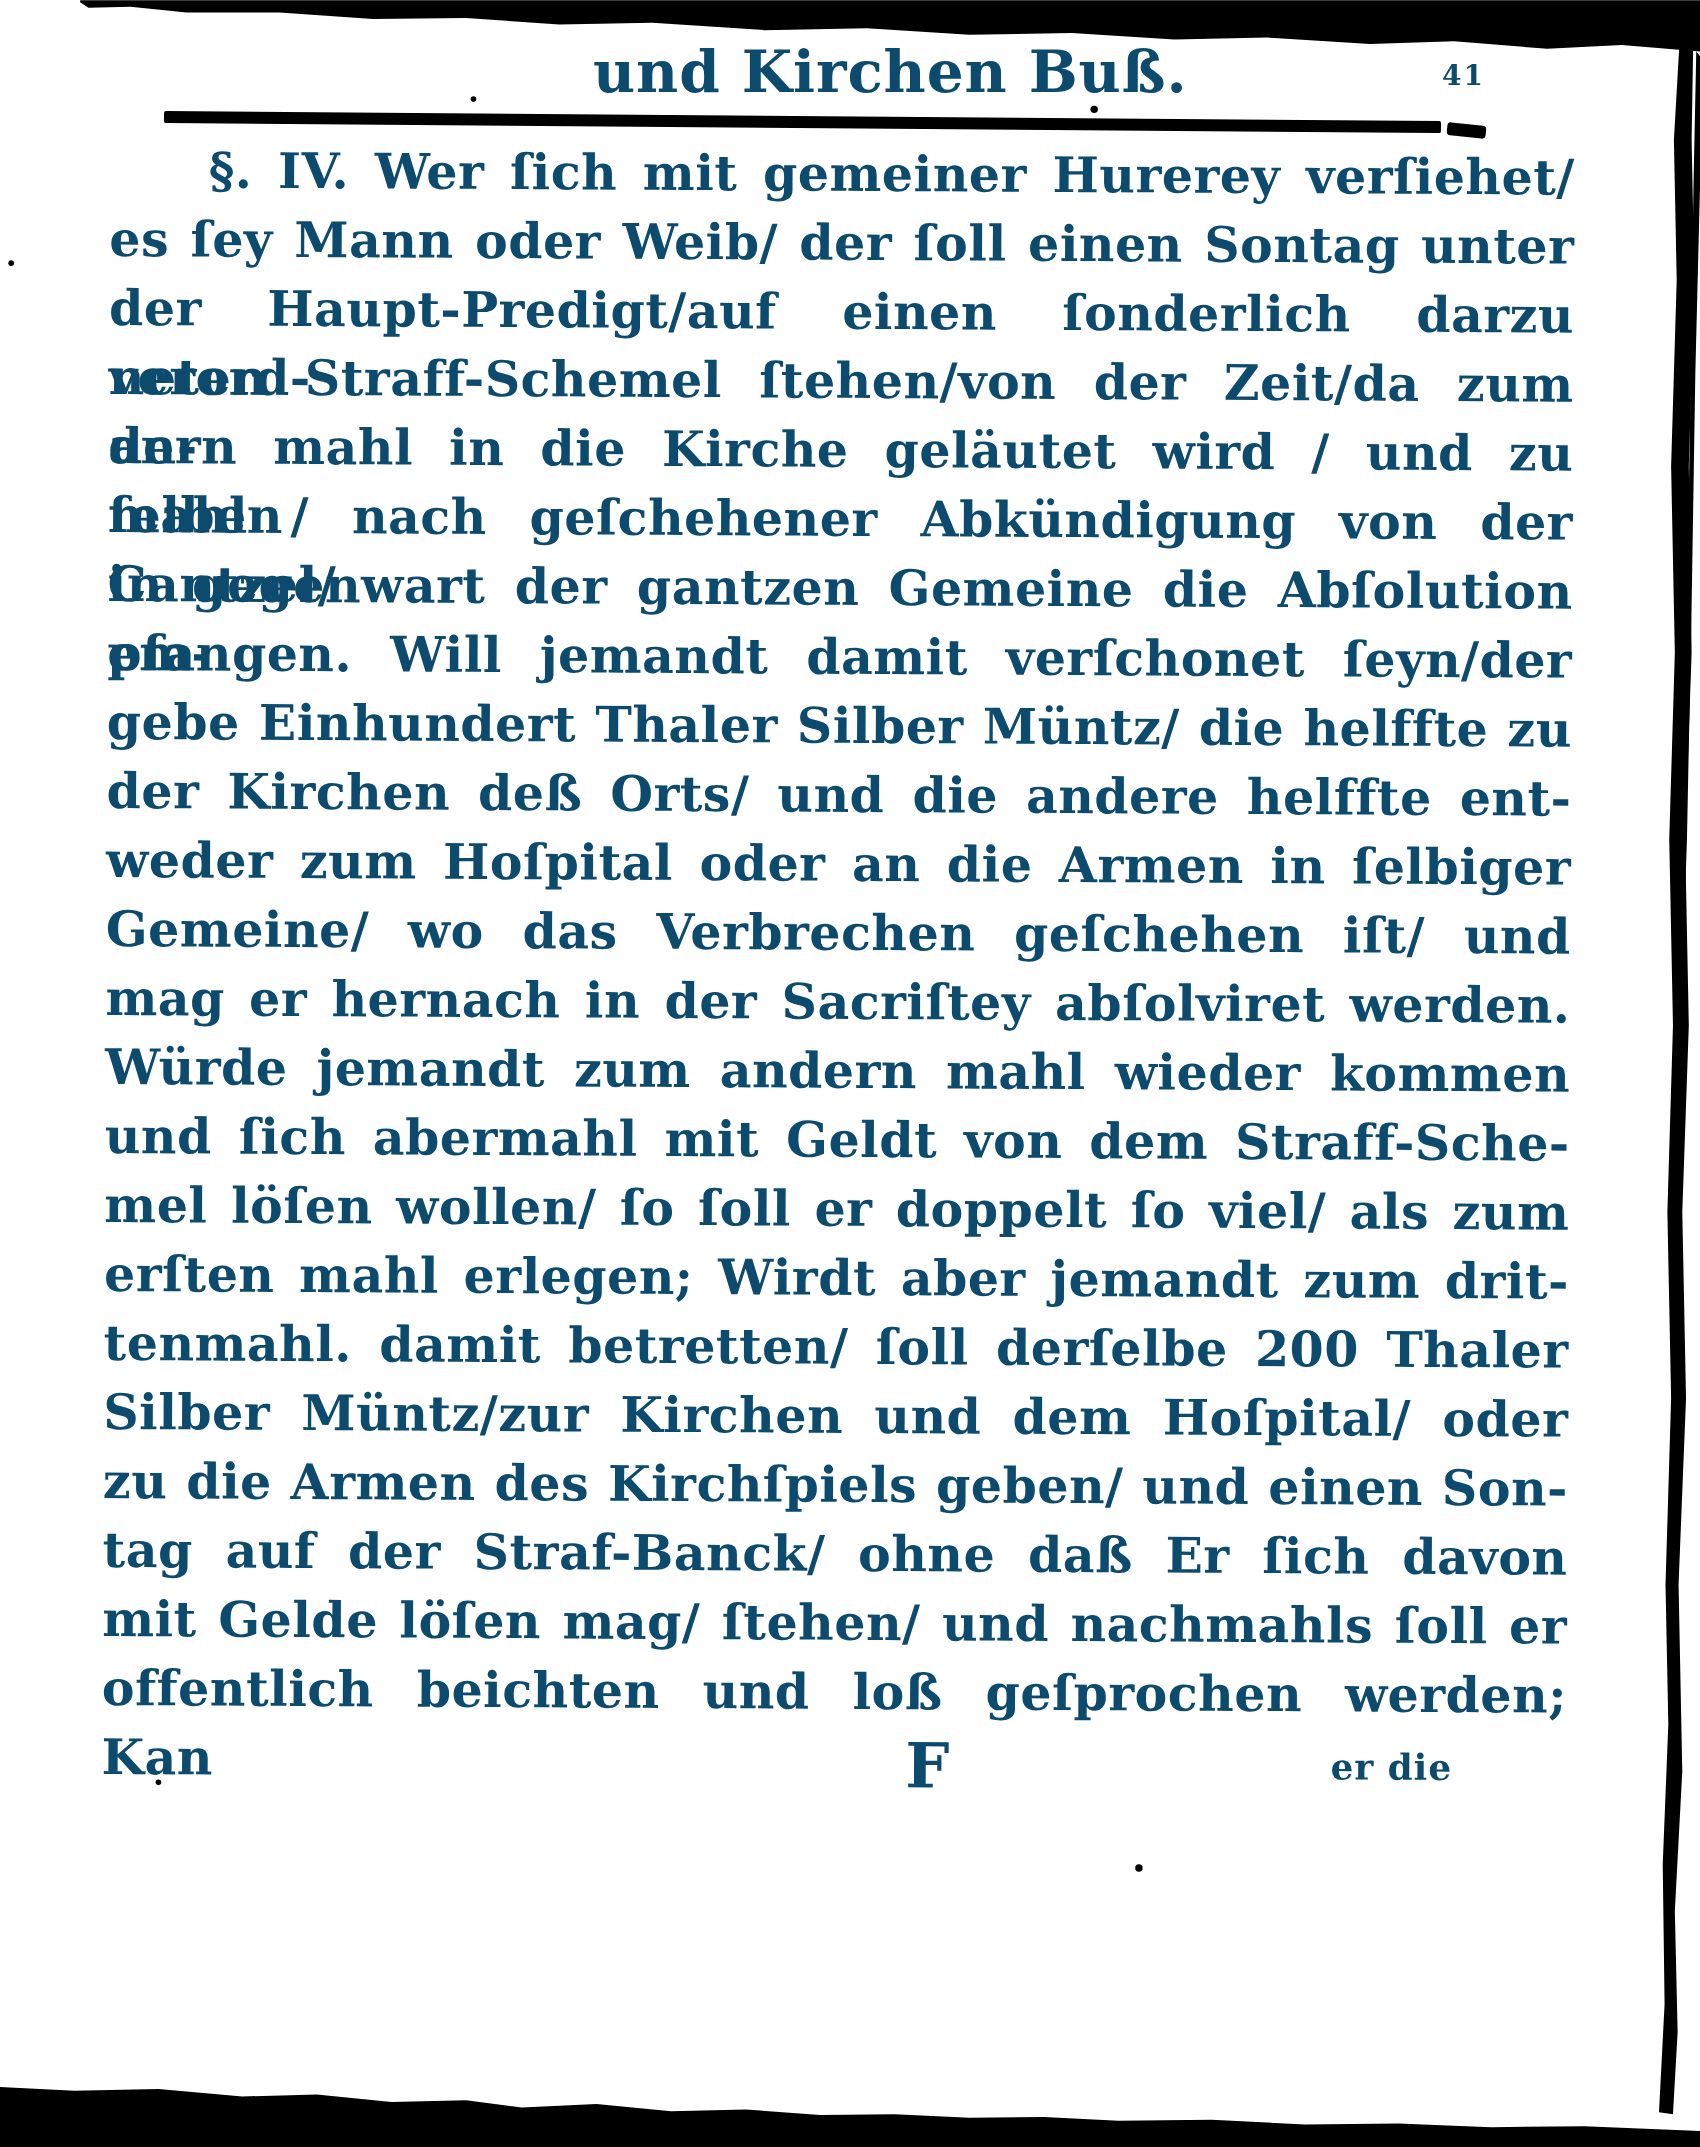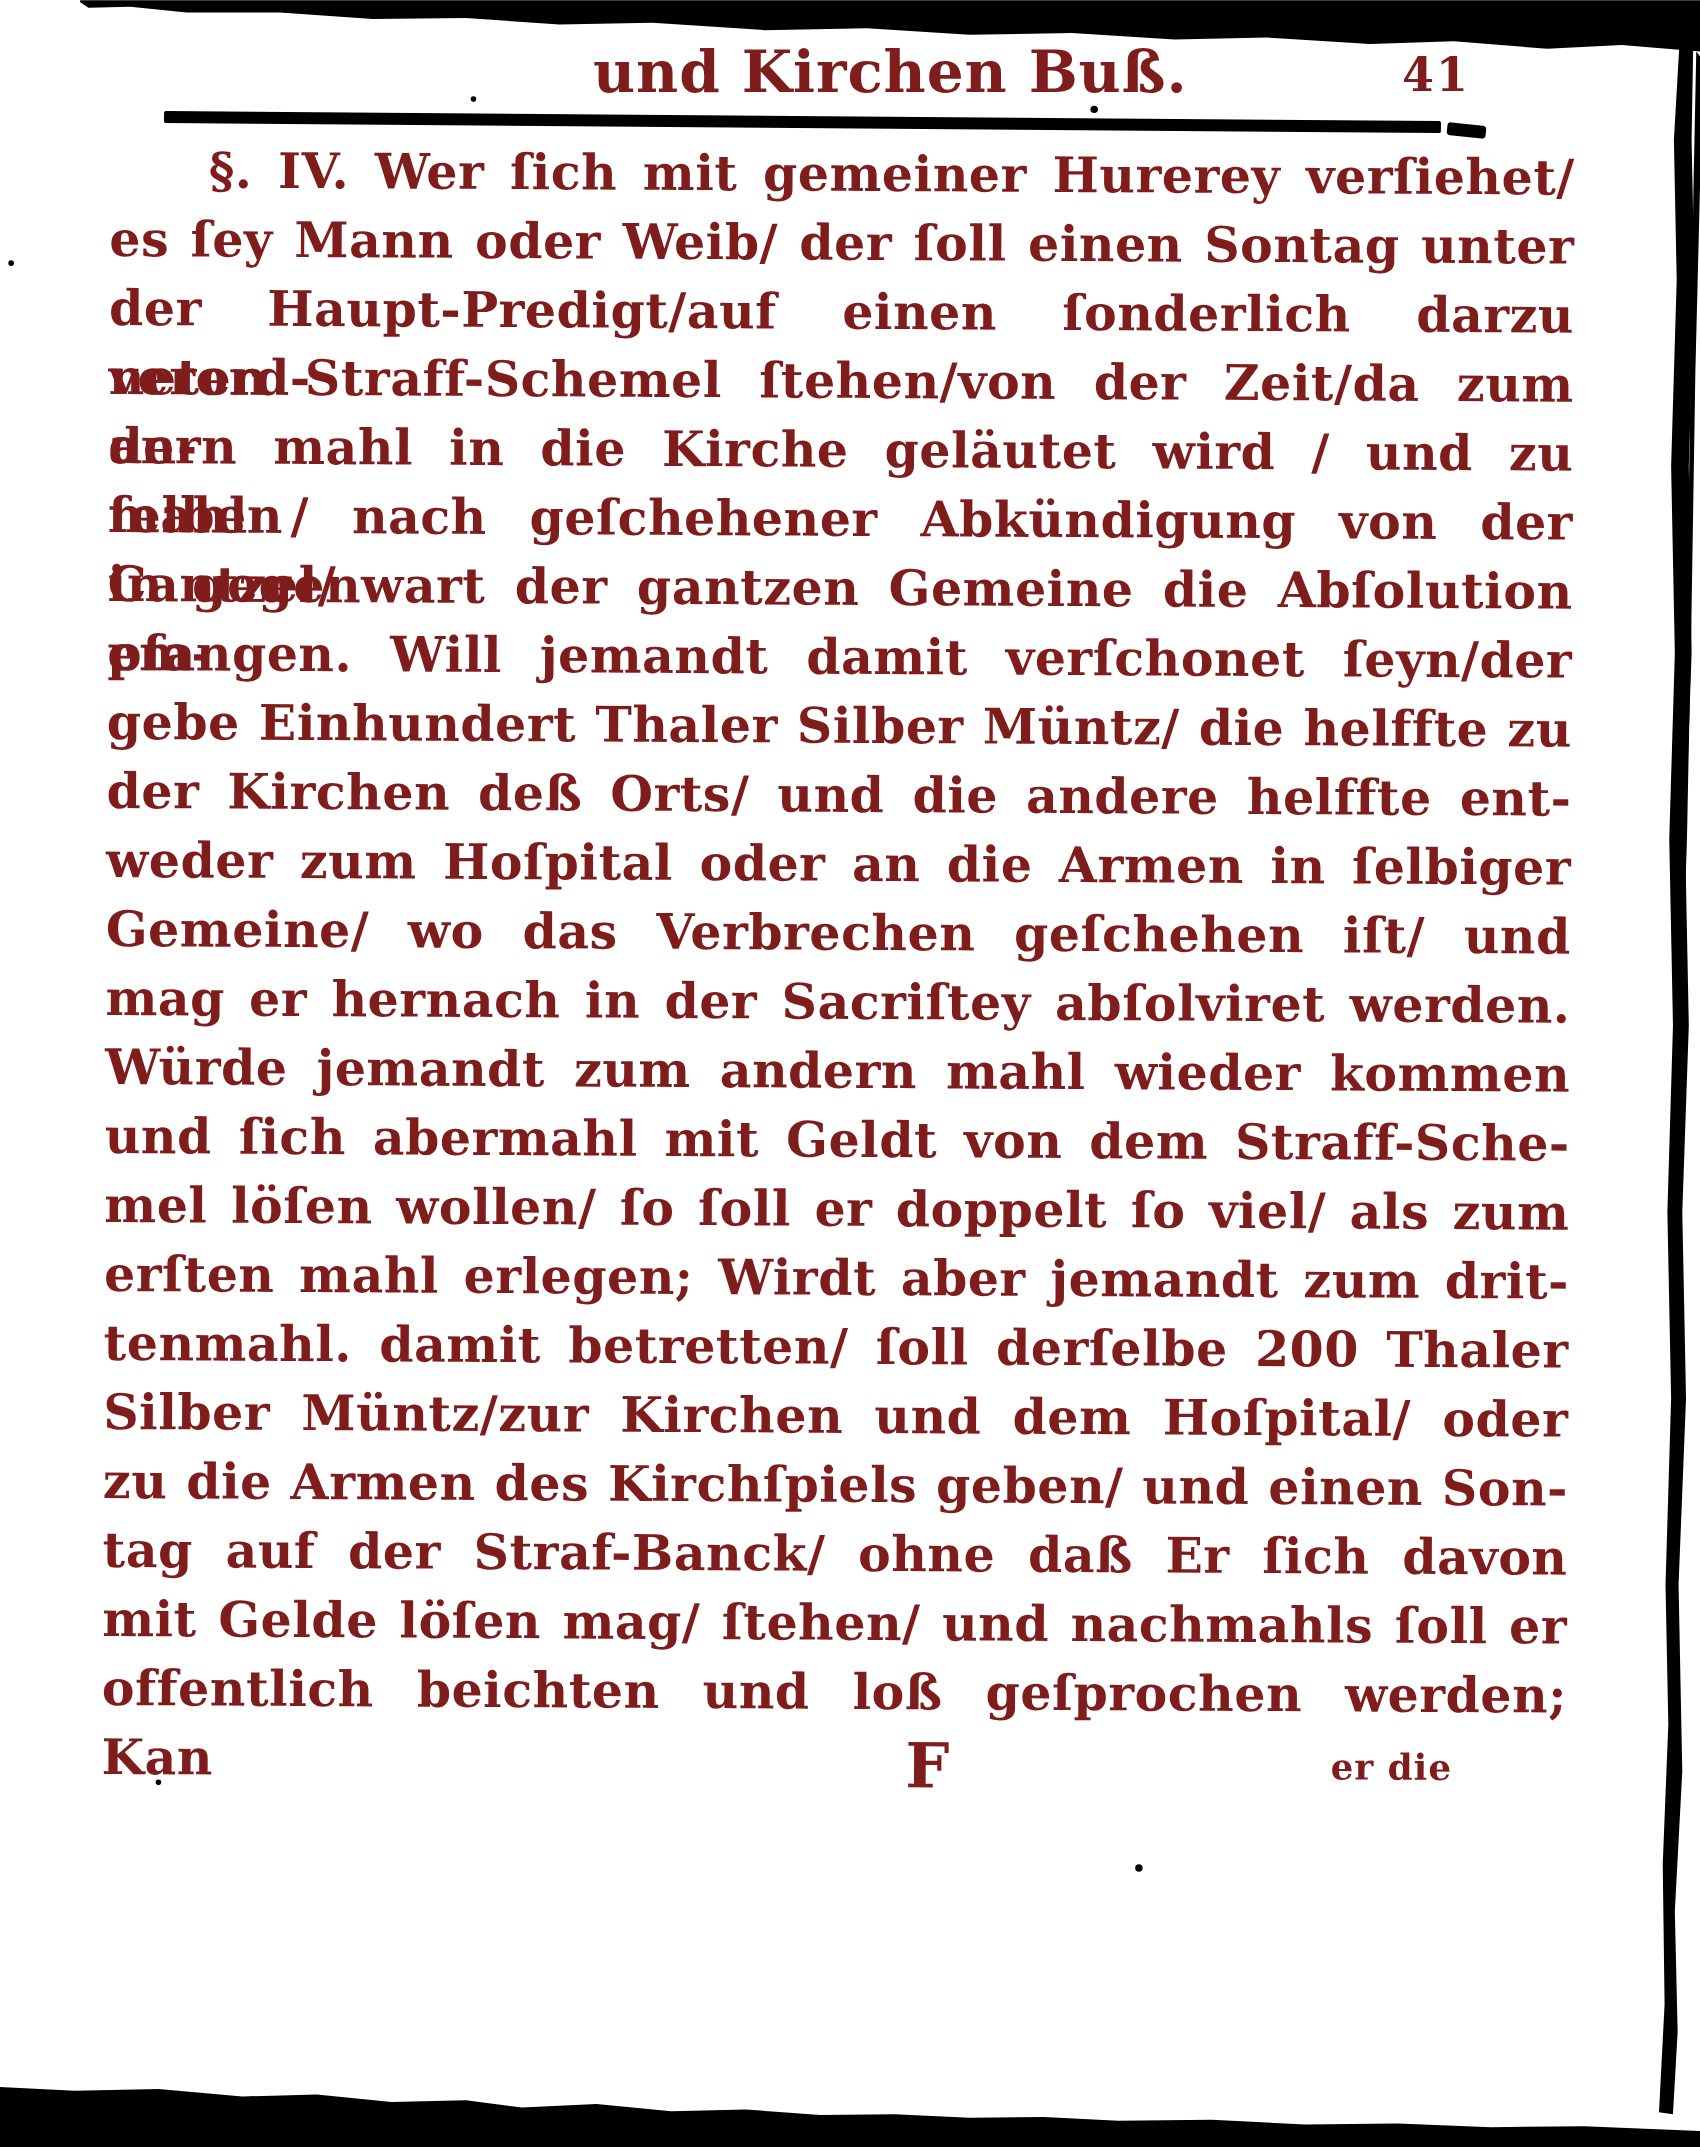--- a/index.html
+++ b/index.html
@@ -1,42 +1,42 @@
 <!DOCTYPE html>
 <html style="font-size:15px"><head>
 <meta charset="utf-8">
 <style>
   html,body{margin:0;padding:0;background:#ffffff;}
   .page{
     position:relative;
     width:1700px;height:2148px;
     background:#ffffff;
-    color:#7f1d1d;
+    color:#0c4a6e;
     font-family:"DejaVu Serif","Liberation Serif",serif;
     overflow:hidden;
     text-decoration:underline;
   }
   .scan-artifacts{
     position:absolute;left:0;top:0;width:1700px;height:2148px;
     pointer-events:none;
   }
   .header-title{
     position:absolute;
     left:593px;top:41px;
     width:494px;
     font-size:58px;line-height:62px;
     font-weight:bold;
     text-align:center;
     letter-spacing:0.9px;
     white-space:nowrap;
   }
   .page-number{
     position:absolute;
-    left:1402px;top:54px;
-    font-size:46px;line-height:43px;
+    left:1442px;top:54px;
+    font-size:28px;line-height:43px;
     font-weight:bold;
     letter-spacing:1.9px;
   }
   .header-rule{
     position:absolute;
     left:164px;top:111px;
     width:1277px;height:12px;
     background:#000;
     transform:rotate(0.45deg);
     transform-origin:left center;

